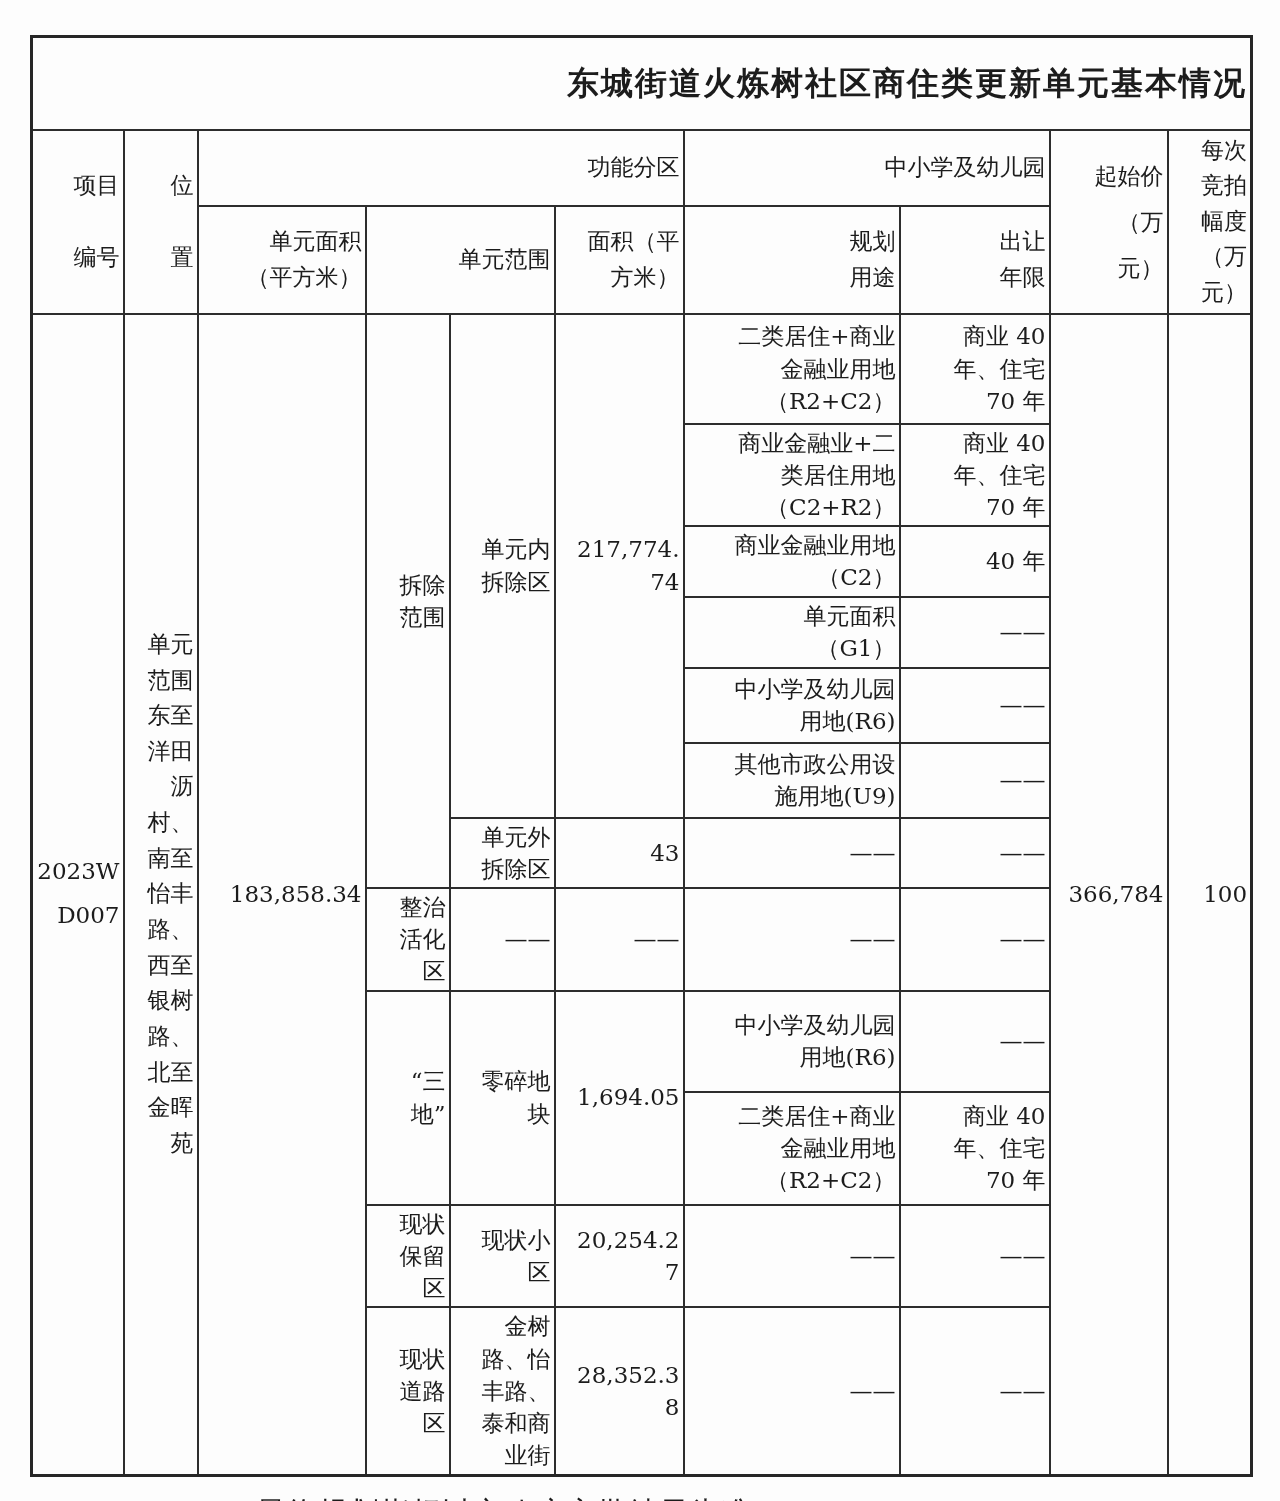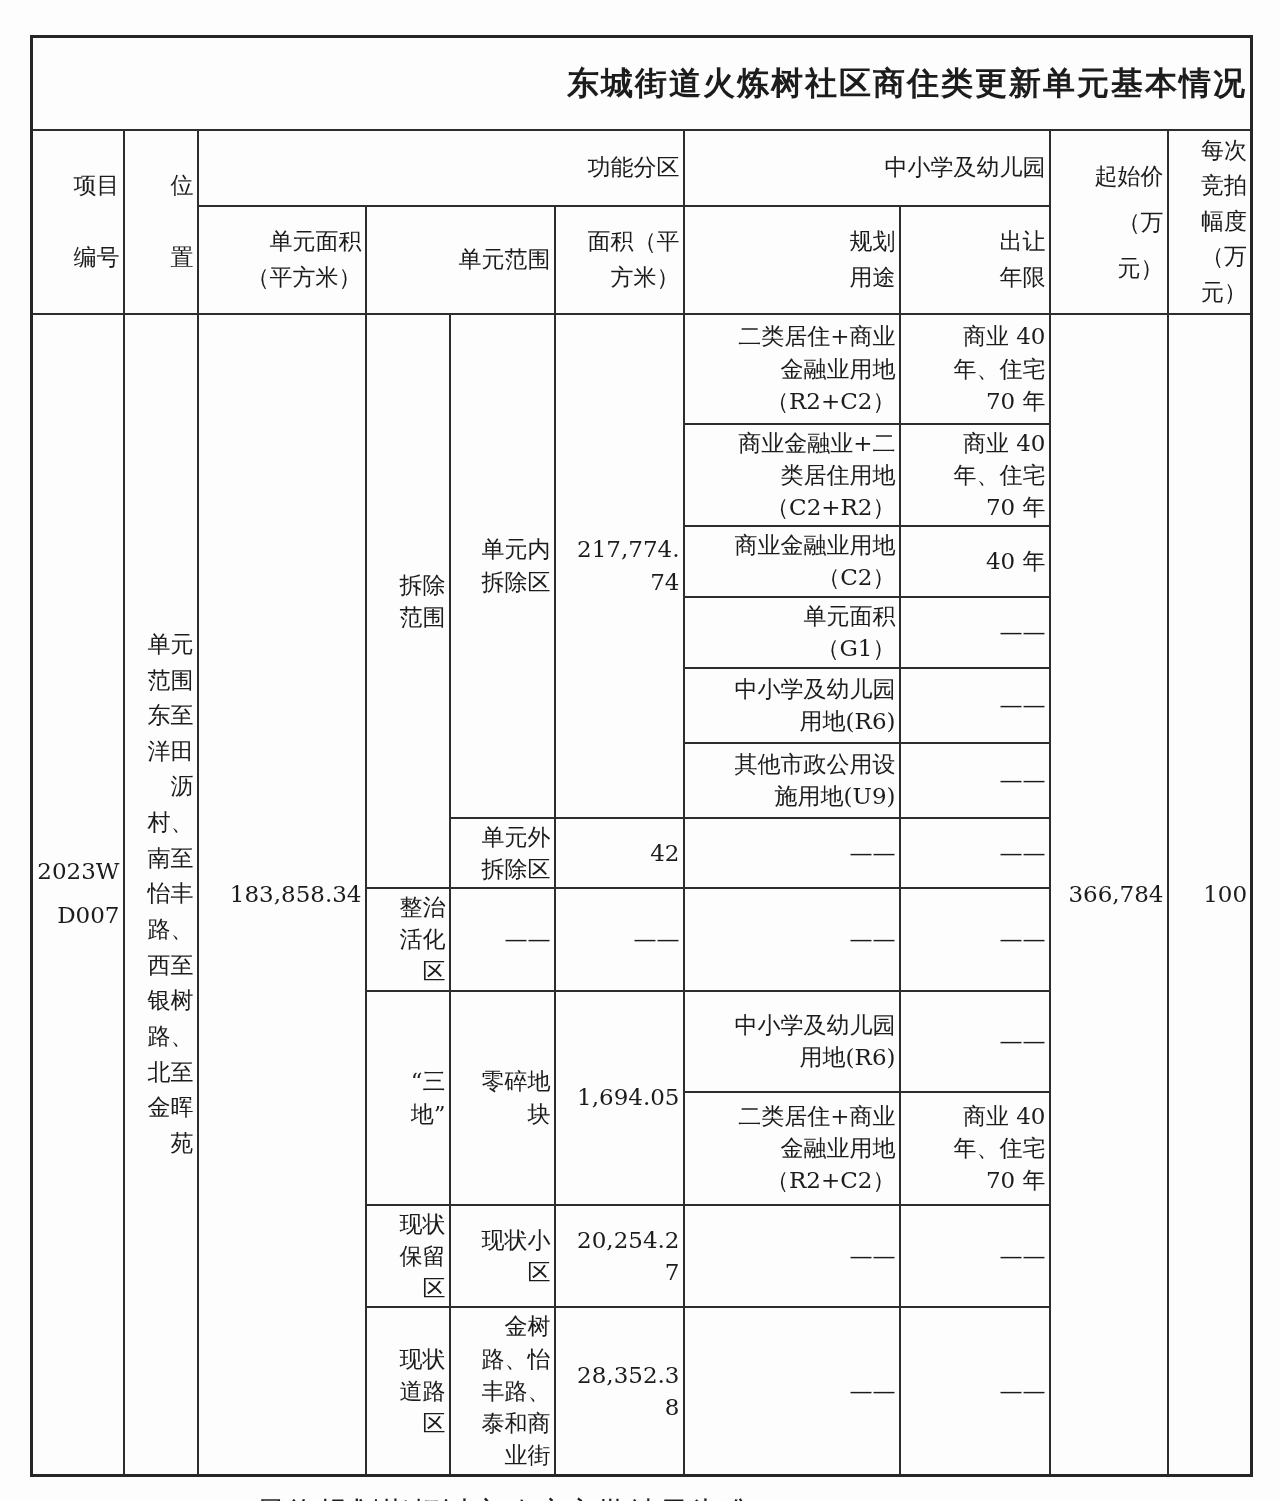--- a/index.html
+++ b/index.html
@@ -162,21 +162,21 @@
 
   <tr style="height:75px">
     <td>其他市政公用设
 施用地(U9)</td>
     <td>——</td>
   </tr>
 
   <tr style="height:59px">
     <td>单元外
 拆除区</td>
-    <td>42</td>
+    <td>43</td>
     <td>——</td>
     <td>——</td>
   </tr>
 
   <tr style="height:84px">
     <td>整治
 活化
 区</td>
     <td>——</td>
     <td>——</td>

